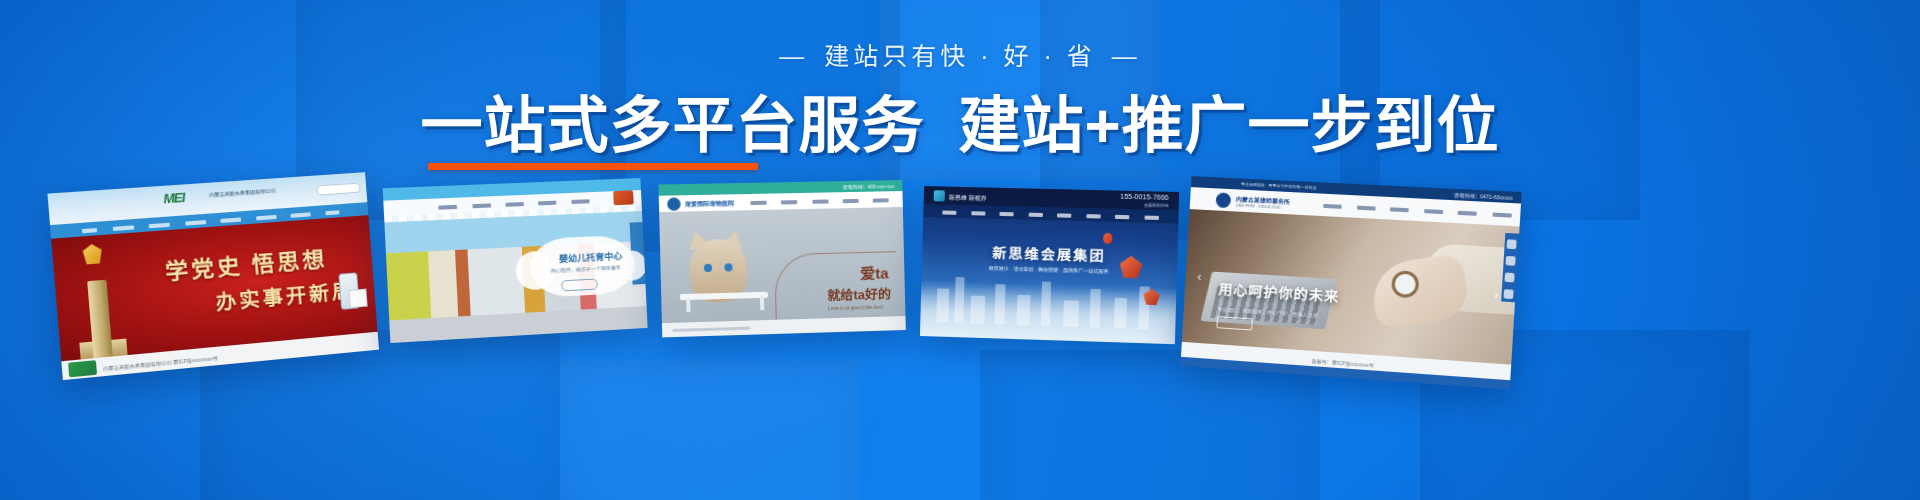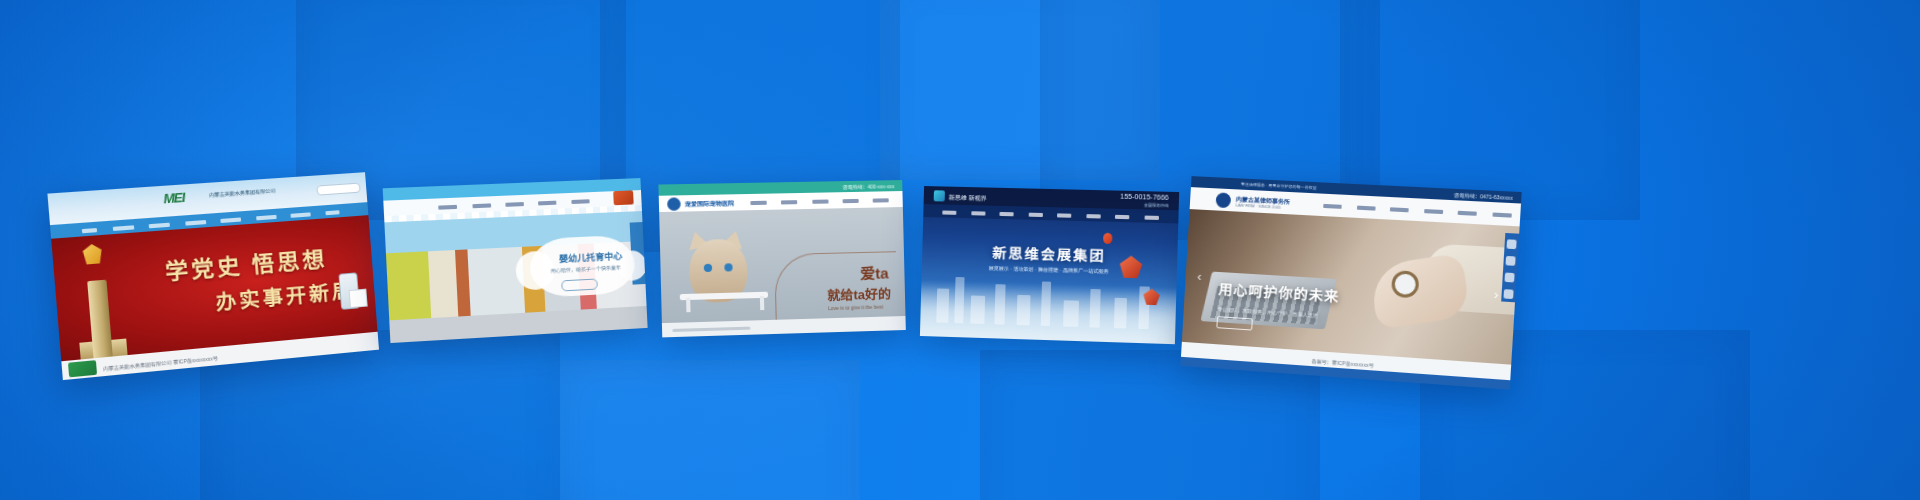--- a/index.html
+++ b/index.html
@@ -216,20 +216,32 @@
   <div class="bg-panel" style="left:600px;top:-48px;width:300px;height:300px;"></div>
   <div class="bg-panel lite" style="left:880px;top:-20px;width:280px;height:200px;"></div>
   <div class="bg-panel" style="left:1040px;top:-60px;width:340px;height:300px;"></div>
   <div class="bg-panel" style="left:1340px;top:-40px;width:300px;height:260px;"></div>
   <div class="bg-panel" style="left:200px;top:330px;width:360px;height:230px;"></div>
   <div class="bg-panel lite" style="left:560px;top:360px;width:300px;height:200px;"></div>
   <div class="bg-panel" style="left:980px;top:350px;width:340px;height:220px;"></div>
   <div class="bg-panel" style="left:1420px;top:330px;width:330px;height:240px;"></div>
   <div class="bg-vign"></div>
 
+  <div class="copy">
+    <div class="subtitle">
+      <span class="dash">—</span><span>建站只有快 · 好 · 省</span><span class="dash">—</span>
+    </div>
+
+    <div class="headline-wrap">
+      <div class="headline">
+        <span>一站式多平台服务</span><span class="gap"></span><span>建站+推广一步到位</span>
+      </div>
+      <div class="underline"></div>
+    </div>
+  </div>
 
   <div class="shots">
 
     <div class="shot" id="shot1">
       <div class="shot-inner">
         <div class="sky"></div>
         <div class="logo">MEI</div>
         <div class="cname">内蒙古美能水务集团有限公司</div>
         <div class="srch"></div>
         <div class="navbar">

